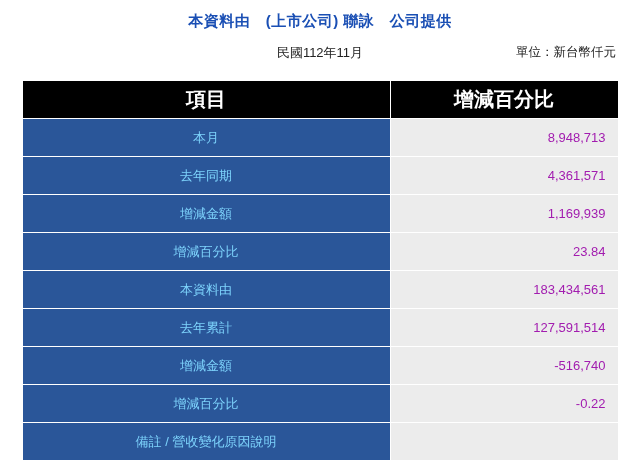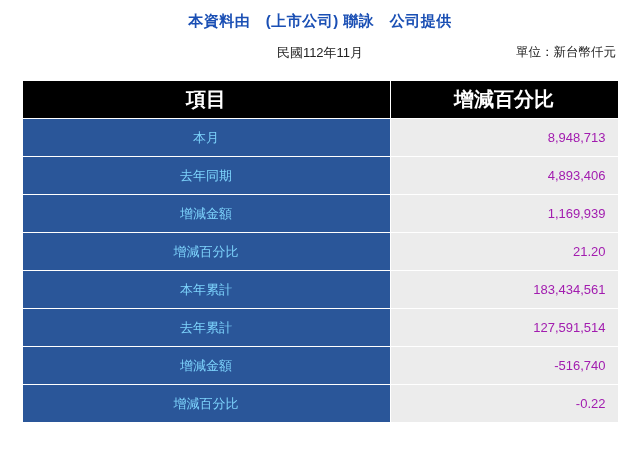--- a/index.html
+++ b/index.html
@@ -109,42 +109,46 @@
         <th class="hdr">增減百分比</th>
       </tr>
     </thead>
     <tbody>
       <tr>
         <td class="lbl">本月</td>
         <td class="val">8,948,713</td>
       </tr>
       <tr>
         <td class="lbl">去年同期</td>
-        <td class="val">4,893,406</td>
+        <td class="val">4,361,571</td>
       </tr>
       <tr>
         <td class="lbl">增減金額</td>
         <td class="val">1,169,939</td>
       </tr>
       <tr>
         <td class="lbl">增減百分比</td>
-        <td class="val">21.20</td>
+        <td class="val">23.84</td>
       </tr>
       <tr>
-        <td class="lbl">本年累計</td>
+        <td class="lbl">本資料由</td>
         <td class="val">183,434,561</td>
       </tr>
       <tr>
         <td class="lbl">去年累計</td>
         <td class="val">127,591,514</td>
       </tr>
       <tr>
         <td class="lbl">增減金額</td>
         <td class="val">-516,740</td>
       </tr>
       <tr>
         <td class="lbl">增減百分比</td>
         <td class="val">-0.22</td>
       </tr>
+      <tr>
+        <td class="lbl">備註 / 營收變化原因說明</td>
+        <td class="val empty"></td>
+      </tr>
     </tbody>
   </table>
 
 </div>
 
 </body></html>

